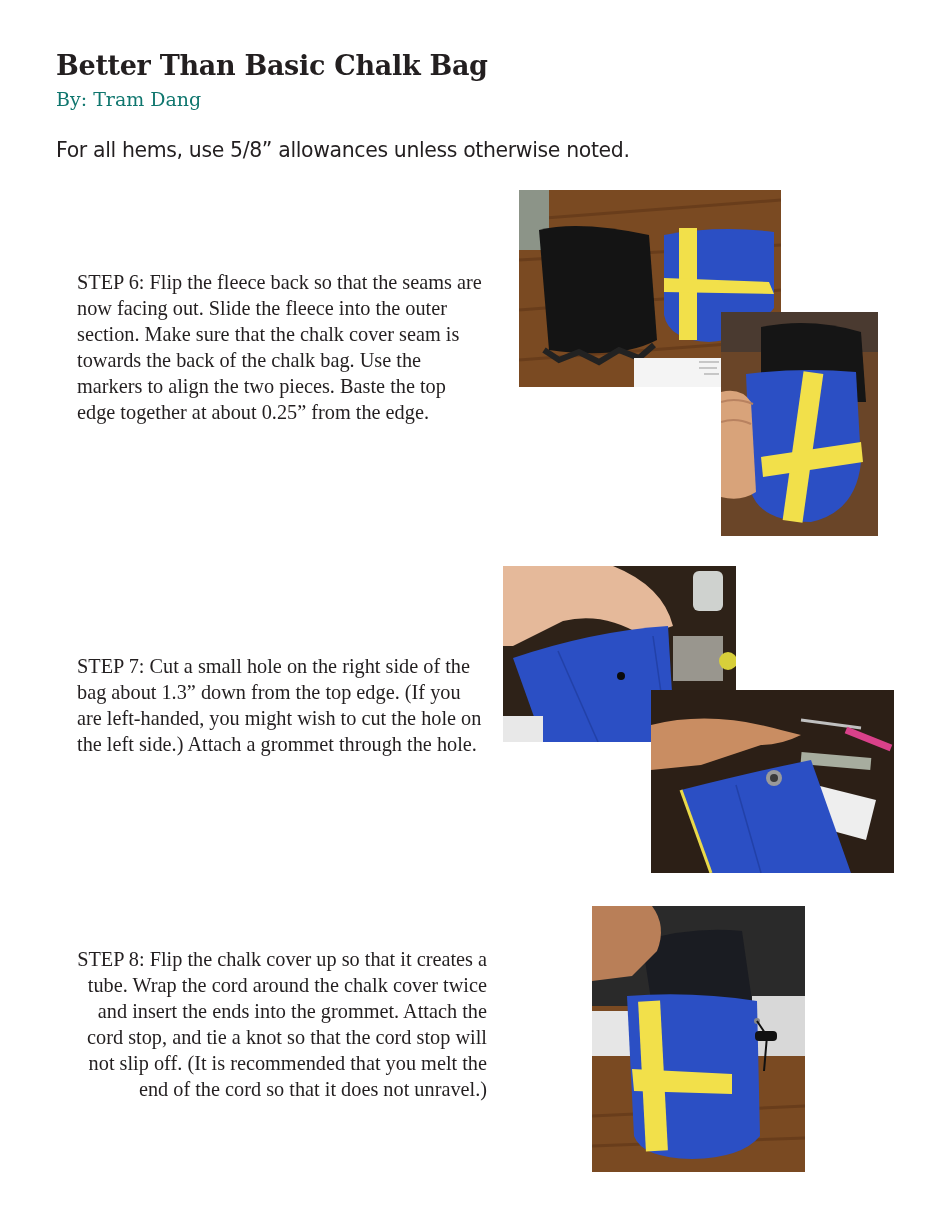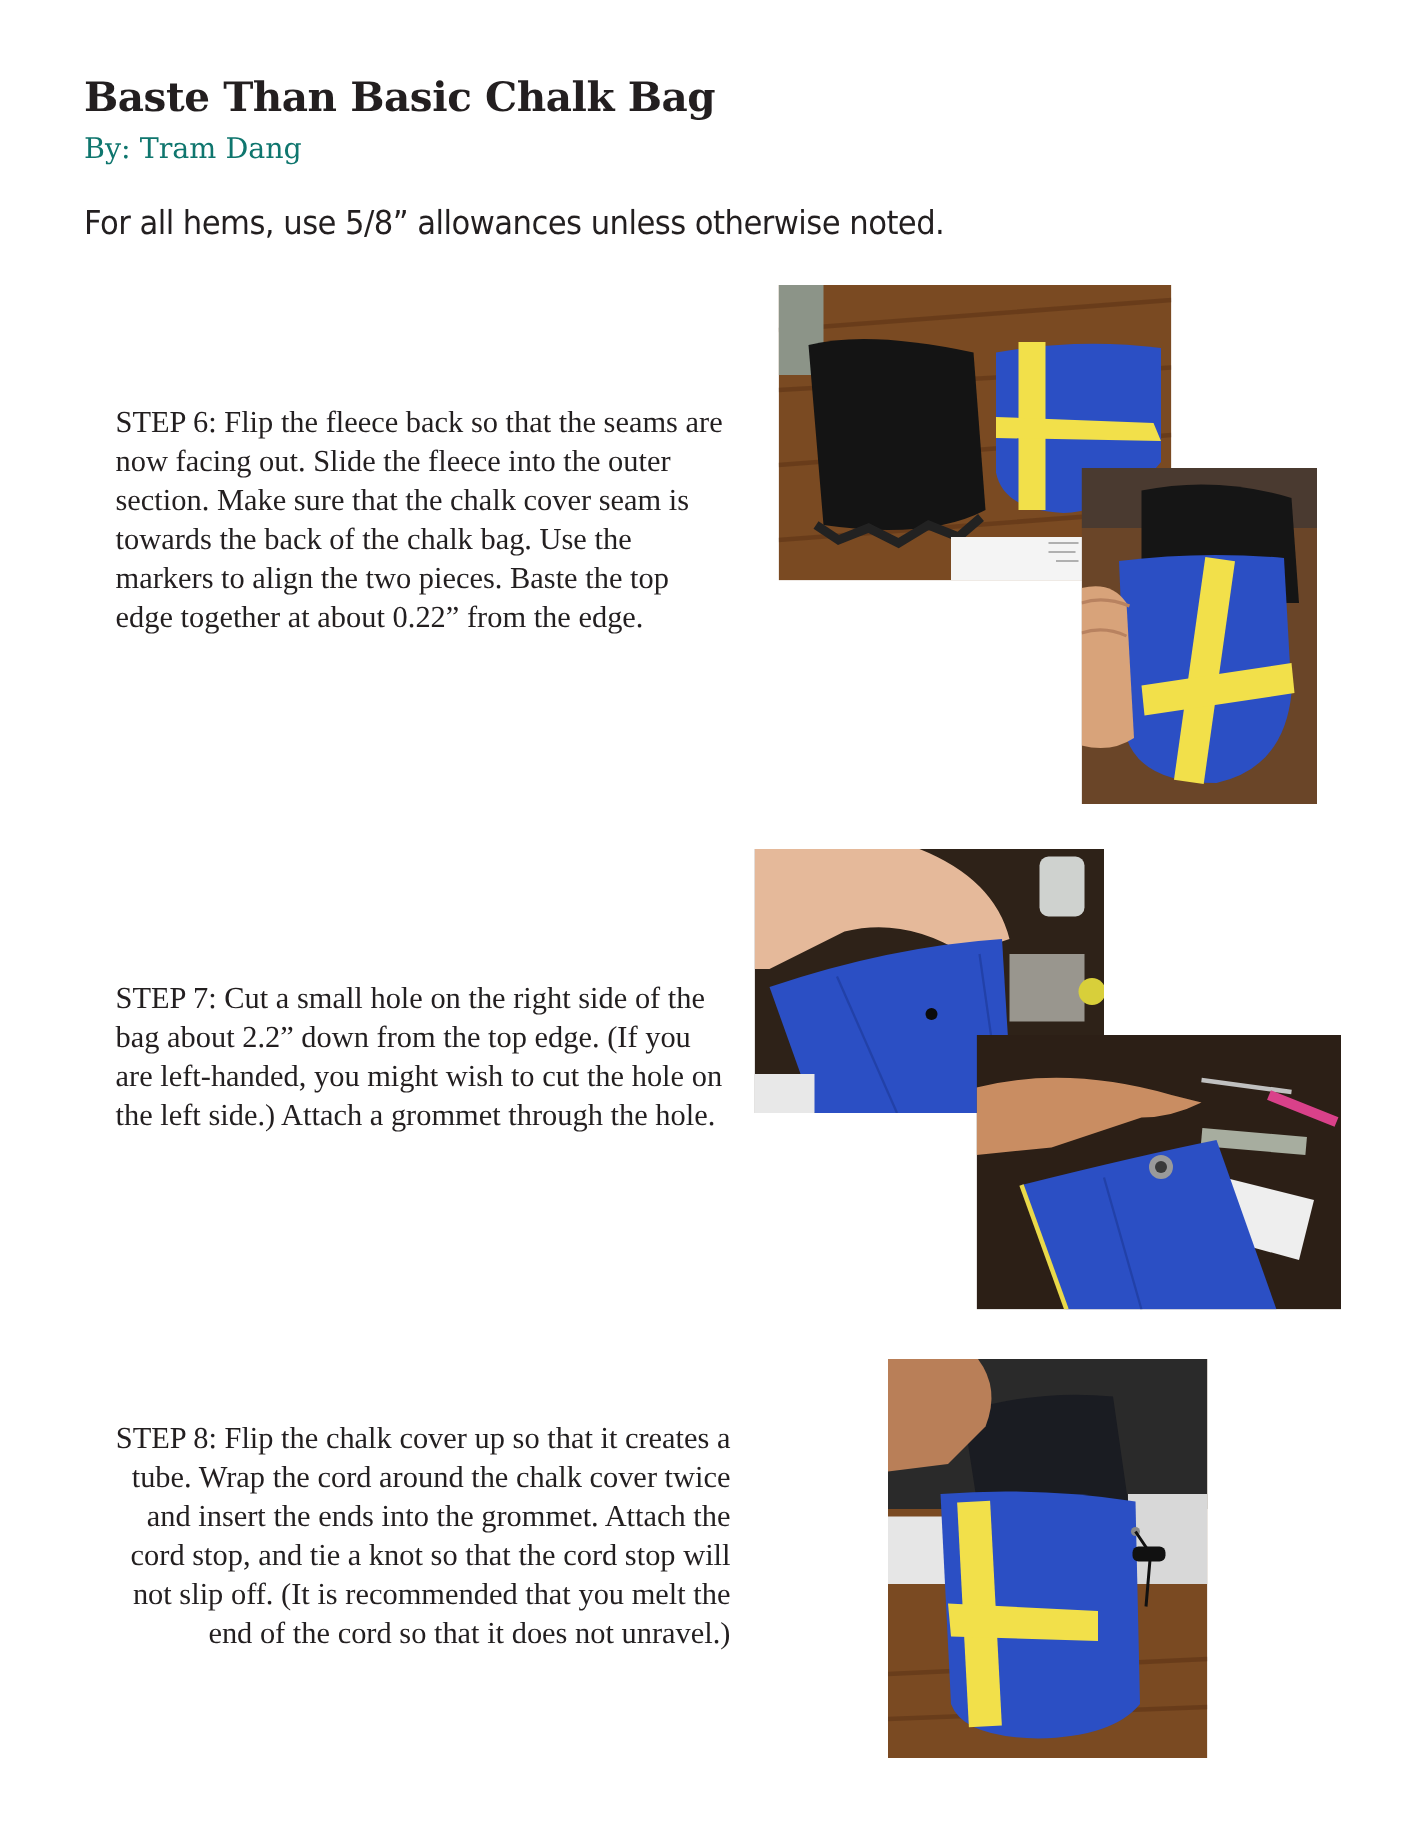--- a/index.html
+++ b/index.html
@@ -9,25 +9,25 @@
     .note { position: absolute; left: 56px; top: 137px; font-family: "DejaVu Sans", sans-serif; font-size: 22px; color: #231f20; letter-spacing: -0.4px; white-space: nowrap; transform: scaleX(0.93); transform-origin: left top; }
     .step { position: absolute; left: 77px; width: 410px; font-family: "Liberation Serif", serif; font-size: 20.3px; line-height: 26px; color: #231f20; }
     .photo { position: absolute; overflow: hidden; }
     .photo svg { display: block; width: 100%; height: 100%; }
   </style>
 </head>
 <body>
 
 <div>
 
-  <div class="title">Baste Than Basic Chalk Bag</div>
+  <div class="title">Better Than Basic Chalk Bag</div>
   <div class="byline">By: Tram Dang</div>
   <div class="note">For all hems, use 5/8”  allowances unless otherwise noted.</div>
 
-  <div class="step" style="top:269px;">STEP 6: Flip the fleece back so that the seams are now facing out. Slide the fleece into the outer section. Make sure that the chalk cover seam is towards the back of the chalk bag. Use the markers to align the two pieces. Baste the top edge together at about 0.22” from the edge.</div>
+  <div class="step" style="top:269px;">STEP 6: Flip the fleece back so that the seams are now facing out. Slide the fleece into the outer section. Make sure that the chalk cover seam is towards the back of the chalk bag. Use the markers to align the two pieces. Baste the top edge together at about 0.25” from the edge.</div>
 
   <div class="photo" style="left:519px; top:190px; width:262px; height:197px;">
     <svg viewBox="0 0 262 197" preserveAspectRatio="none">
       <rect width="262" height="197" fill="#7a4a22"></rect>
       <path d="M0 30 L262 10 M0 70 L262 55 M0 120 L262 100 M0 170 L262 150" stroke="#5e3517" stroke-width="3" opacity="0.6"></path>
       <rect x="0" y="0" width="30" height="60" fill="#8c9488"></rect>
       <path d="M20 40 Q60 30 130 45 L138 150 Q100 170 30 160 Z" fill="#141414"></path>
       <path d="M25 160 L40 170 L60 162 L80 172 L100 160 L120 168 L135 155" stroke="#222" stroke-width="6" fill="none"></path>
       <path d="M145 45 Q200 35 255 42 L255 118 Q230 150 190 152 Q150 150 145 125 Z" fill="#2b4fc4"></path>
       <rect x="160" y="38" width="18" height="112" fill="#f2e04a"></rect>
@@ -43,21 +43,21 @@
       <rect x="0" y="0" width="157" height="40" fill="#4a3a30"></rect>
       <path d="M40 15 Q90 5 140 20 L145 90 L40 90 Z" fill="#151515"></path>
       <path d="M25 62 Q80 55 135 60 L140 150 Q135 200 90 210 Q40 210 30 180 Z" fill="#2b4fc4"></path>
       <rect x="72" y="60" width="20" height="150" fill="#f2e04a" transform="rotate(8 82 135)"></rect>
       <polygon points="40,145 140,130 142,150 42,165" fill="#f2e04a"></polygon>
       <path d="M0 80 Q20 75 30 90 L35 180 Q20 190 0 185 Z" fill="#d8a37a"></path>
       <path d="M0 90 Q15 85 32 92 M0 110 Q15 105 30 112" stroke="#b88260" stroke-width="2" fill="none"></path>
     </svg>
   </div>
 
-  <div class="step" style="top:653px;">STEP 7: Cut a small hole on the right side of the bag about 2.2” down from the top edge. (If you are left-handed, you might wish to cut the hole on the left side.) Attach a grommet through the hole.</div>
+  <div class="step" style="top:653px;">STEP 7: Cut a small hole on the right side of the bag about 1.3” down from the top edge. (If you are left-handed, you might wish to cut the hole on the left side.) Attach a grommet through the hole.</div>
 
   <div class="photo" style="left:503px; top:566px; width:233px; height:176px;">
     <svg viewBox="0 0 233 176" preserveAspectRatio="none">
       <rect width="233" height="176" fill="#2e2218"></rect>
       <rect x="190" y="5" width="30" height="40" rx="6" fill="#cfd2cf"></rect>
       <rect x="170" y="70" width="50" height="45" fill="#c8c8c0" opacity="0.7"></rect>
       <circle cx="225" cy="95" r="9" fill="#d8cf3a"></circle>
       <path d="M0 0 L110 0 Q160 20 170 60 L140 70 Q100 45 60 55 L10 80 L0 80 Z" fill="#e5b99a"></path>
       <path d="M10 92 Q90 65 165 60 L172 176 L40 176 Z" fill="#2b4fc4"></path>
       <path d="M55 85 L95 176" stroke="#2241a8" stroke-width="1.5"></path>

